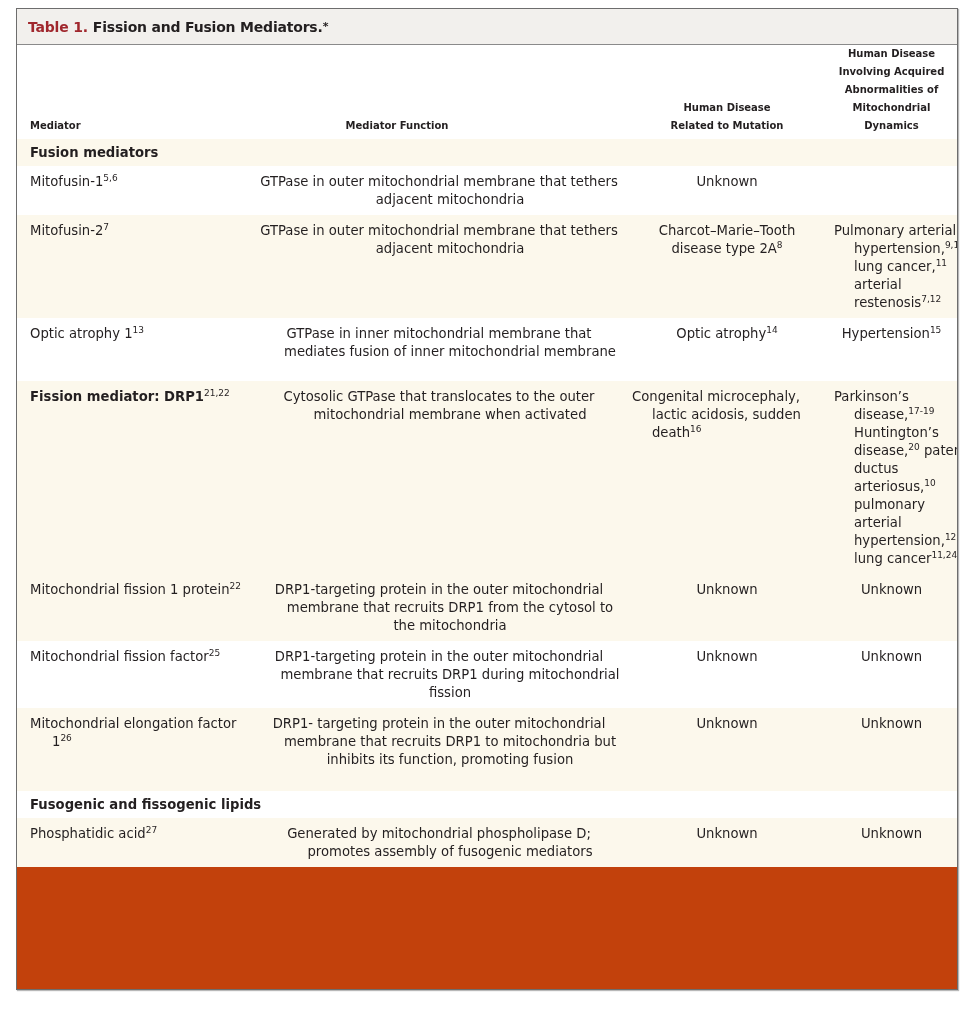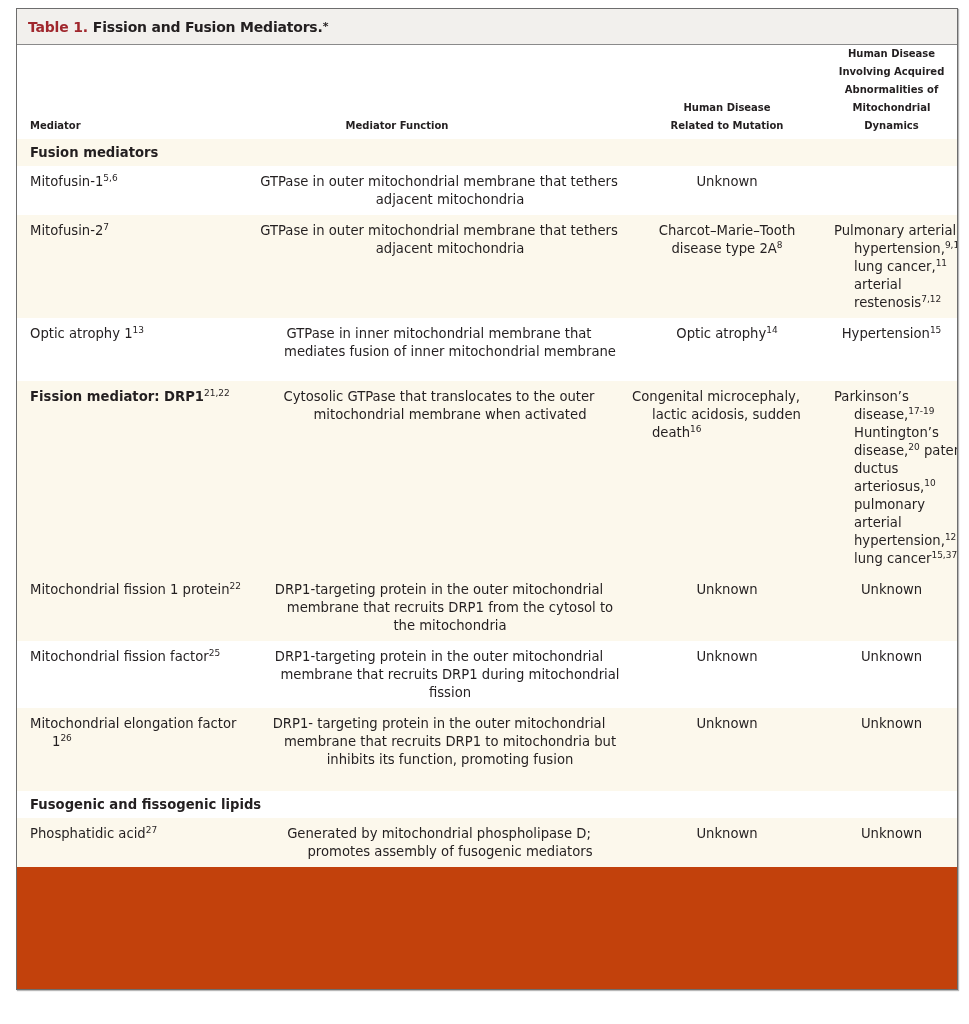--- a/index.html
+++ b/index.html
@@ -102,21 +102,21 @@
       </tr>
 
       <tr class="shade" style="height:119px">
         <td class="c-med">
             <span class="hang bold"><span>Fission mediator: DRP1</span><sup style="font-weight:normal">21,22</sup></span>
           </td>
         <td class="c-fun">
             <span class="hang">Cytosolic GTPase that translocates to the outer mitochondrial membrane when activated</span>
           </td>
         <td class="c-mut"><span class="hang-acq"><span>Congenital microcephaly, lactic acidosis, sudden death</span><sup>16</sup></span></td>
-        <td class="c-acq"><span class="hang-acq"><span>Parkinson’s disease,</span><sup>17-19</sup><span> Huntington’s disease,</span><sup>20</sup><span> patent ductus arteriosus,</span><sup>10</sup><span> pulmonary arterial hypertension,</span><sup>12,23</sup><span> lung cancer</span><sup>15,37</sup></span></td>
+        <td class="c-acq"><span class="hang-acq"><span>Parkinson’s disease,</span><sup>17-19</sup><span> Huntington’s disease,</span><sup>20</sup><span> patent ductus arteriosus,</span><sup>10</sup><span> pulmonary arterial hypertension,</span><sup>12,23</sup><span> lung cancer</span><sup>11,24</sup></span></td>
       </tr>
 
 
       <tr class="shade" style="height:63px">
         <td class="c-med">
             <span class="hang"><span>Mitochondrial fission 1 protein</span><sup>22</sup></span>
           </td>
         <td class="c-fun">
             <span class="hang">DRP1-targeting protein in the outer mitochondrial membrane that recruits DRP1 from the cytosol to the mitochondria</span>
           </td>

